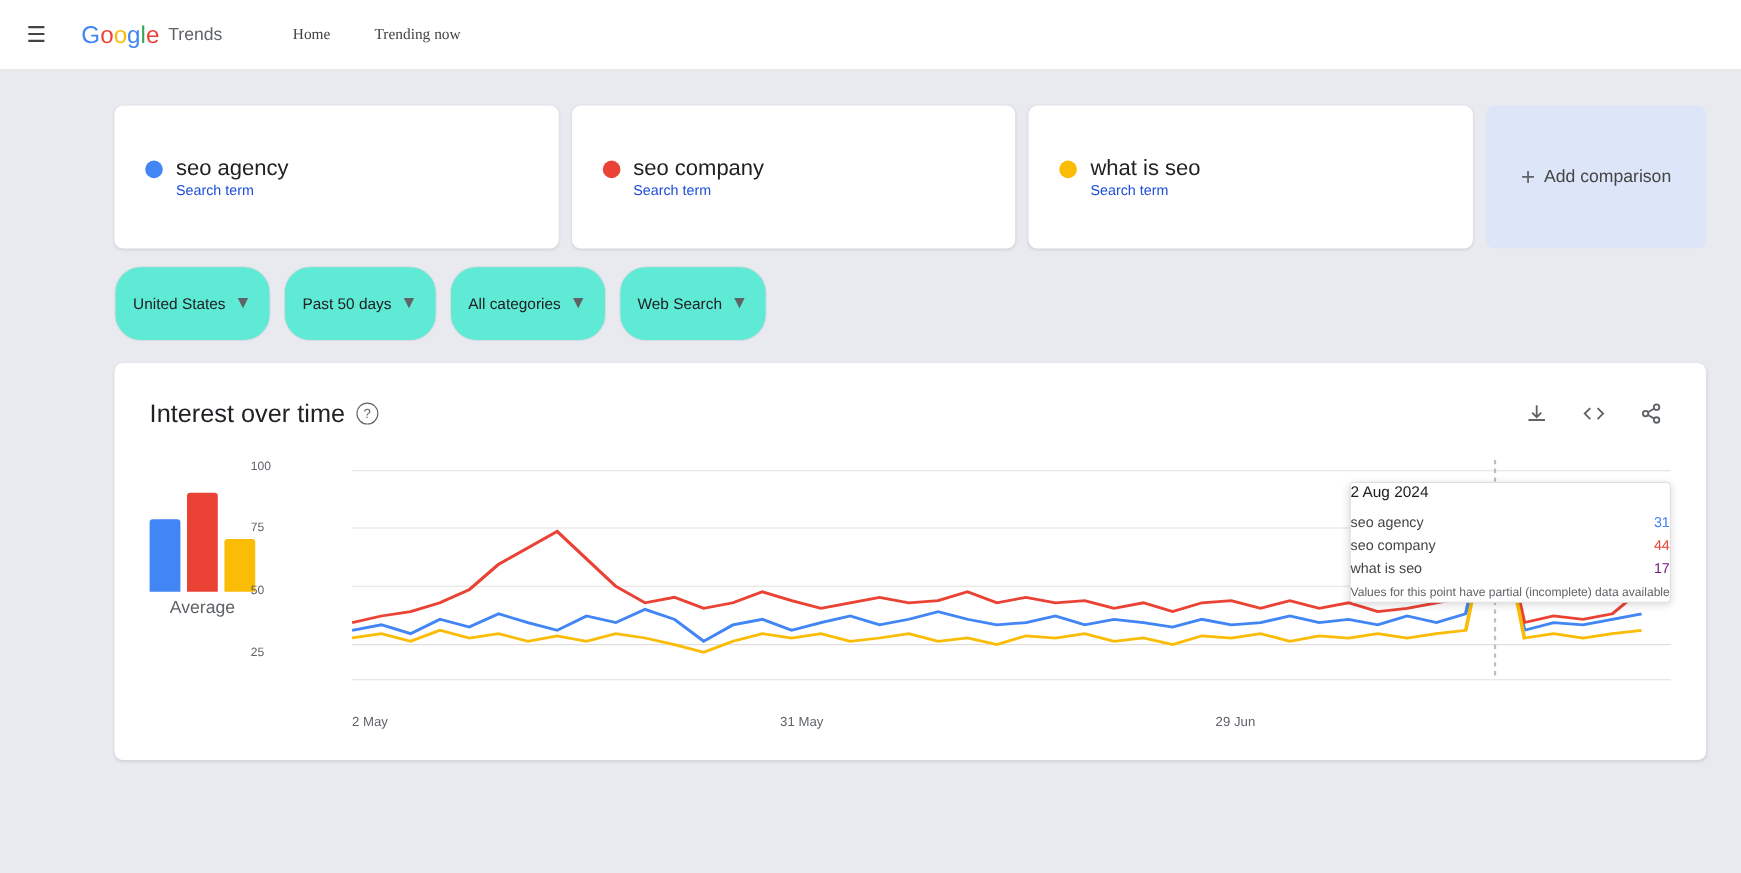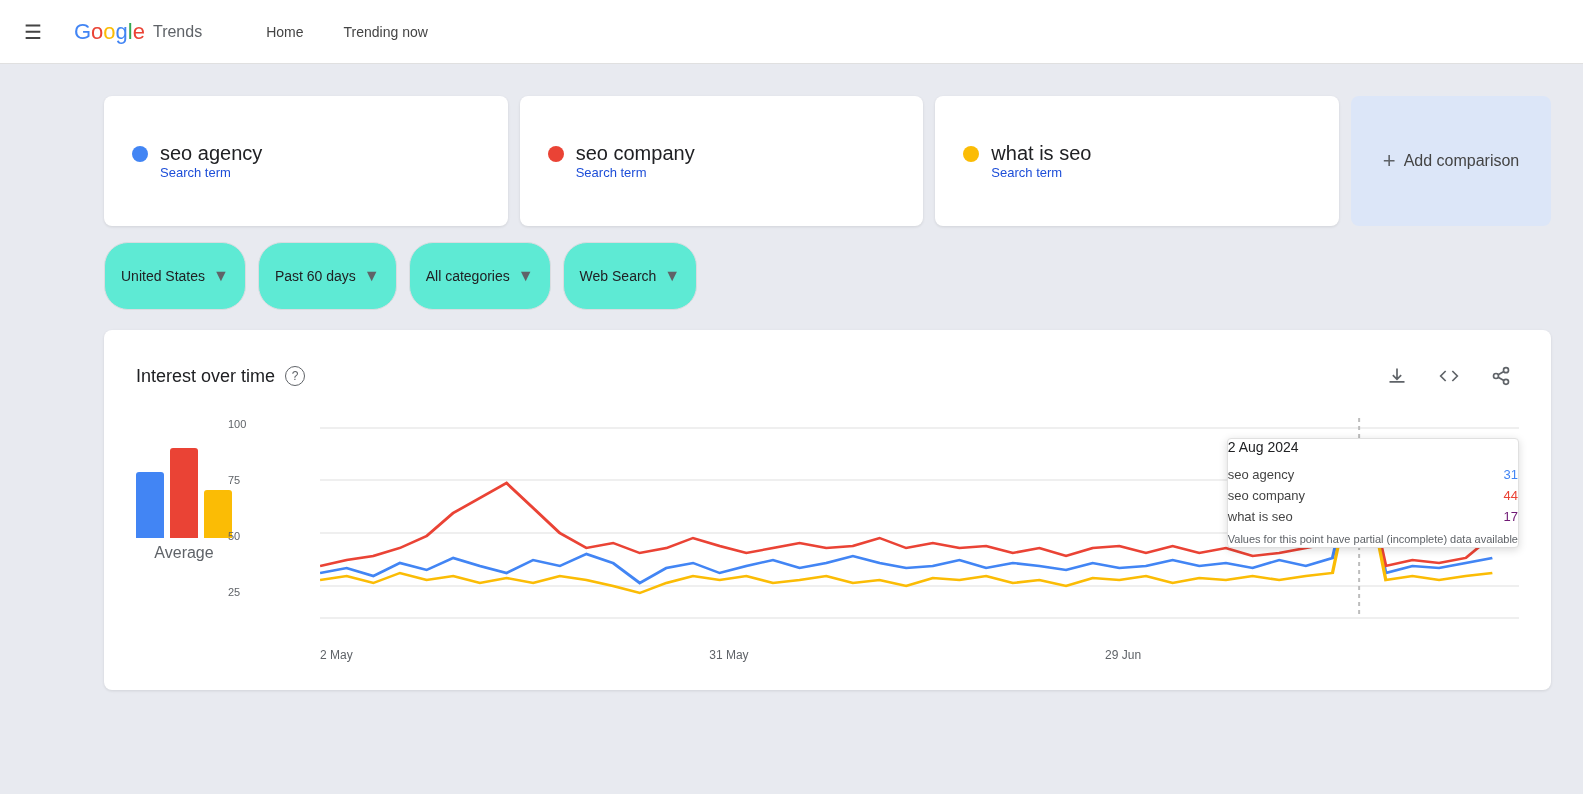--- a/index.html
+++ b/index.html
@@ -32,20 +32,21 @@
     .nav-item {
       padding: 0 16px;
       height: 44px;
       display: flex;
       align-items: center;
       font-size: 14px;
       color: #444;
       cursor: pointer;
       text-decoration: none;
       position: relative;
+      font-family: Liberation Serif, serif;
     }
     .nav-item.active { color: #1a73e8; font-weight: 500; }
     .nav-item.active::after {
       content: '';
       position: absolute;
       bottom: 0;
       left: 0; right: 0;
       height: 3px;
       background: #1a73e8;
       border-radius: 3px 3px 0 0;
@@ -127,21 +128,21 @@
       padding: 28px 32px;
       box-shadow: 0 1px 3px rgba(0,0,0,0.1);
     }
     .chart-header {
       display: flex;
       align-items: center;
       justify-content: space-between;
       margin-bottom: 24px;
     }
     .chart-title-area { display: flex; align-items: center; gap: 10px; }
-    .chart-title { font-size: 18px; color: #202124; font-weight: 400; }
+    .chart-title { font-size: 23px; color: #202124; font-weight: 400; }
     .chart-actions { display: flex; gap: 16px; align-items: center; }
     .chart-action-btn {
       width: 36px; height: 36px;
       border-radius: 50%;
       display: flex; align-items: center; justify-content: center;
       cursor: pointer;
       color: #5f6368;
       font-size: 18px;
     }
     .chart-left {
@@ -285,21 +286,21 @@
           </div>
 
         </div>
 
         <div class="filters-row">
           <button class="filter-btn">
             <span>United States</span>
             <span class="chevron">▼</span>
           </button>
           <button class="filter-btn">
-            <span>Past 60 days</span>
+            <span>Past 50 days</span>
             <span class="chevron">▼</span>
           </button>
           <button class="filter-btn">
             <span>All categories</span>
             <span class="chevron">▼</span>
           </button>
           <button class="filter-btn">
             <span>Web Search</span>
             <span class="chevron">▼</span>
           </button>

